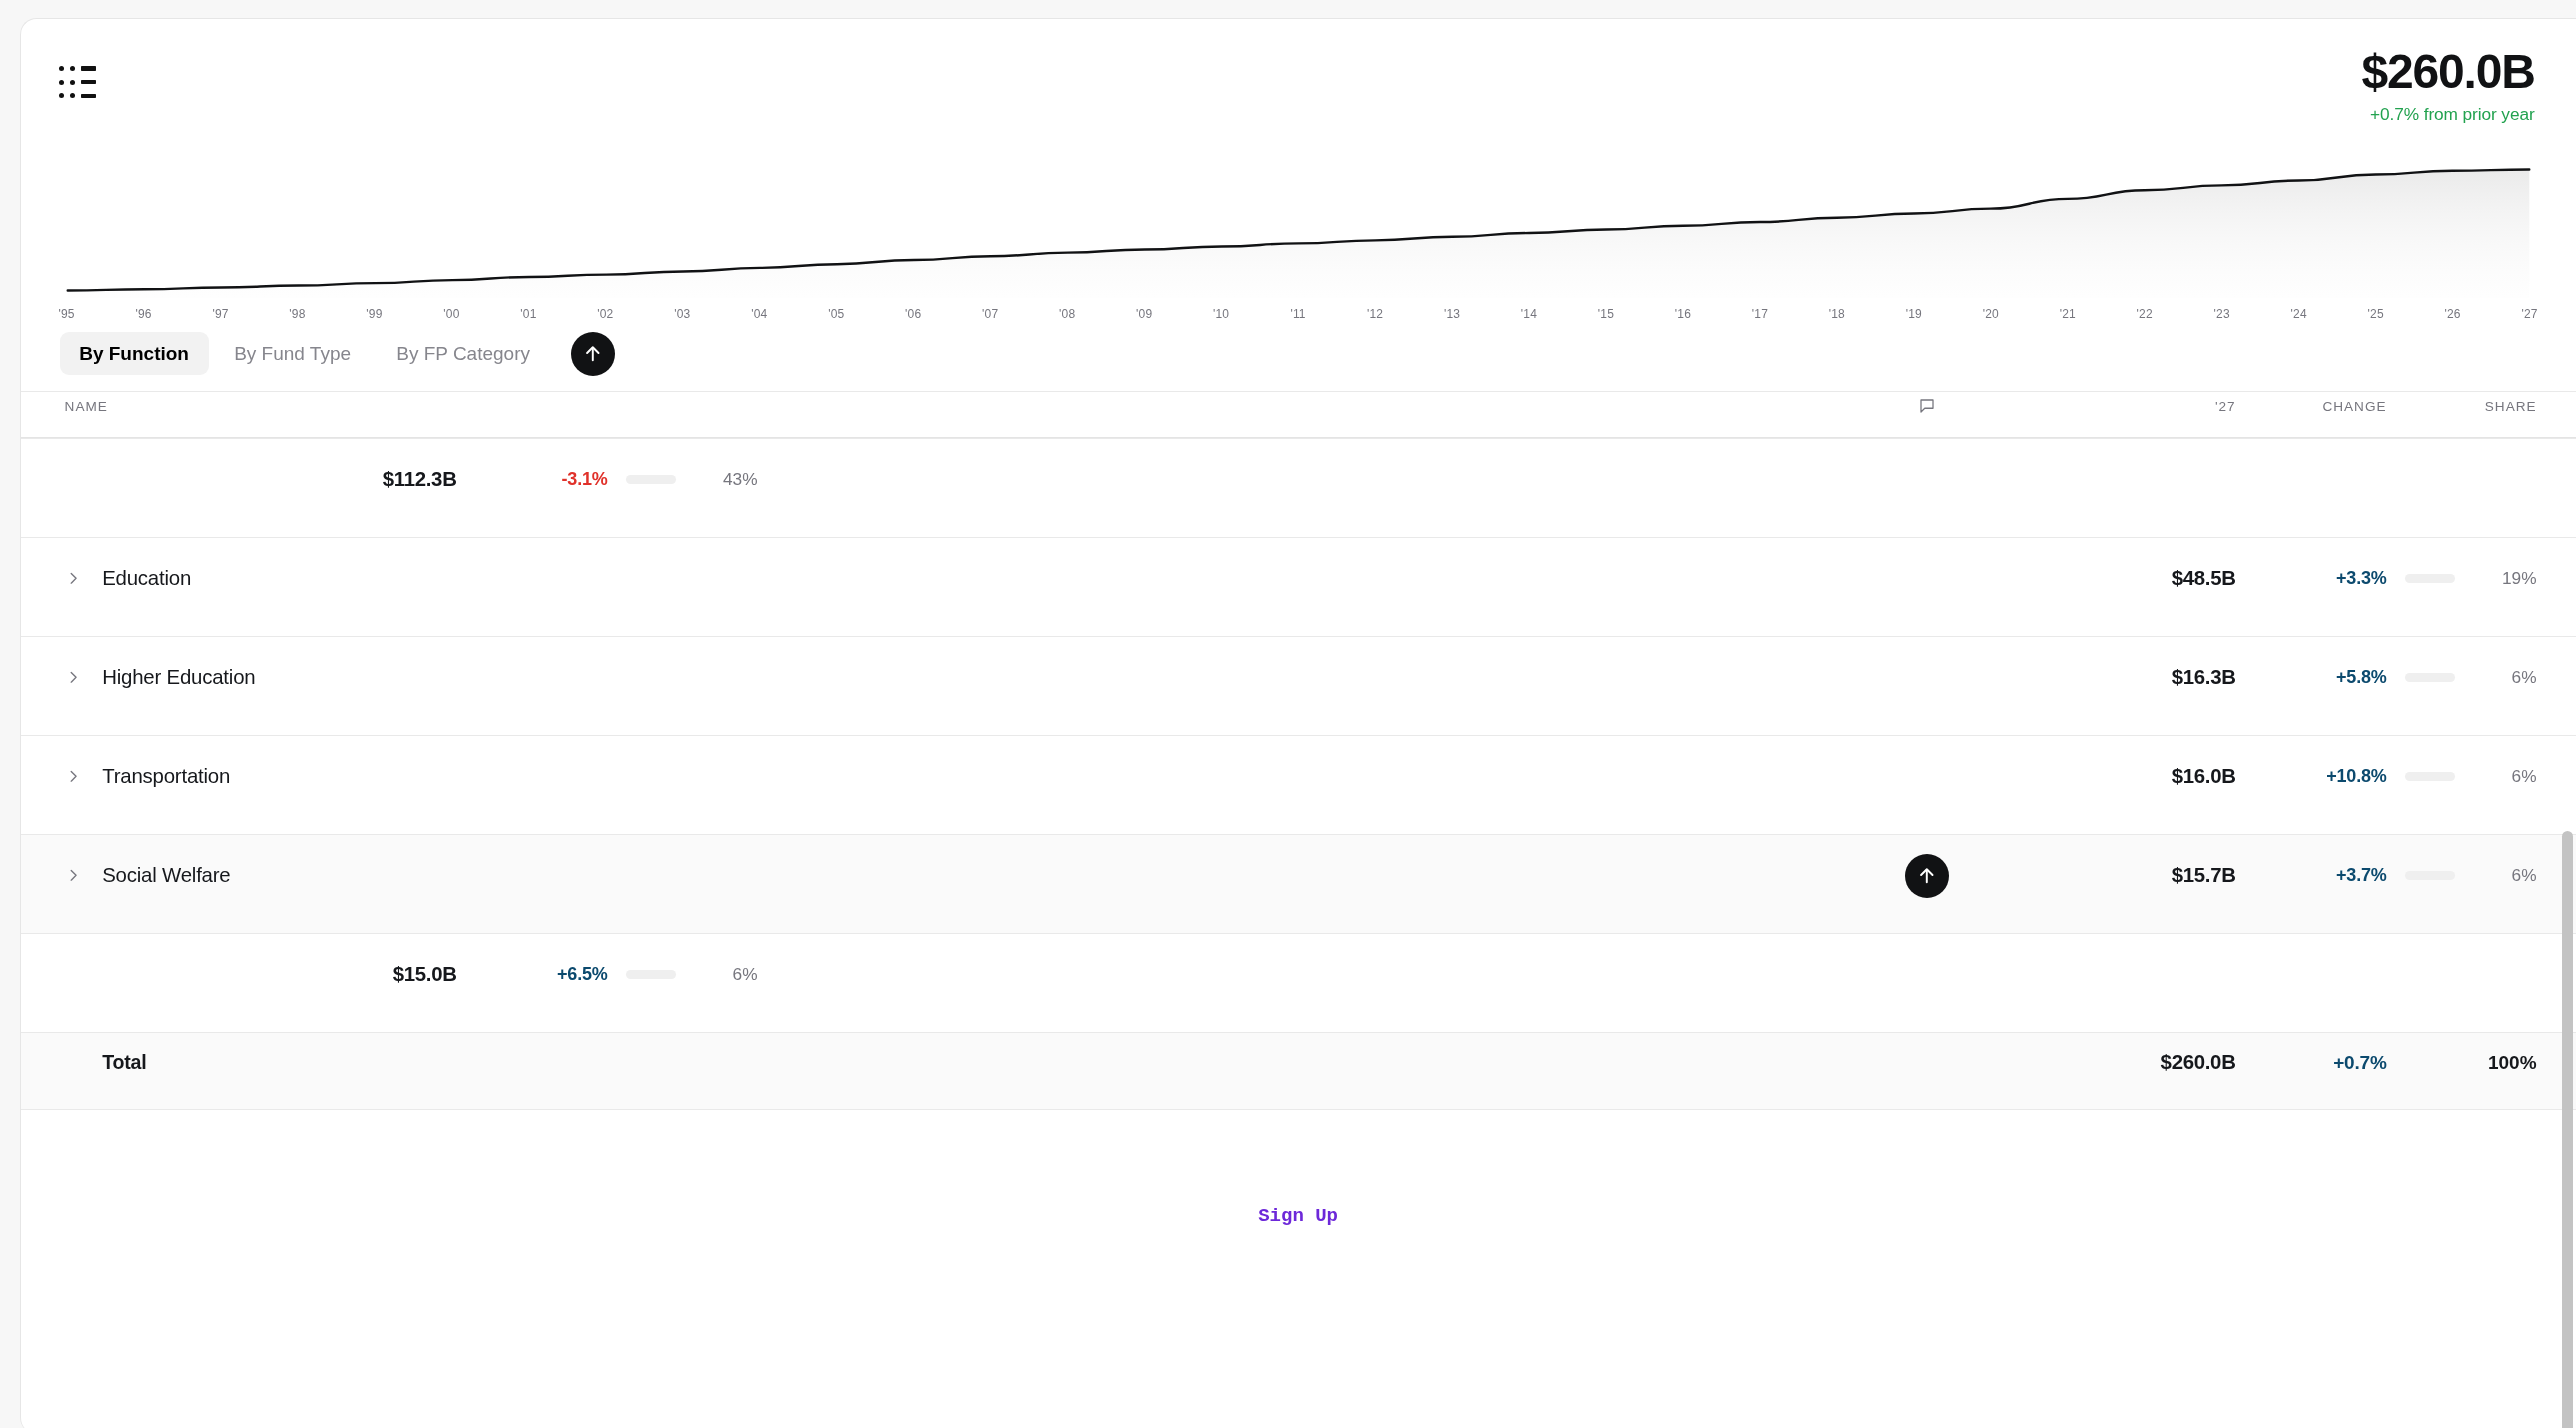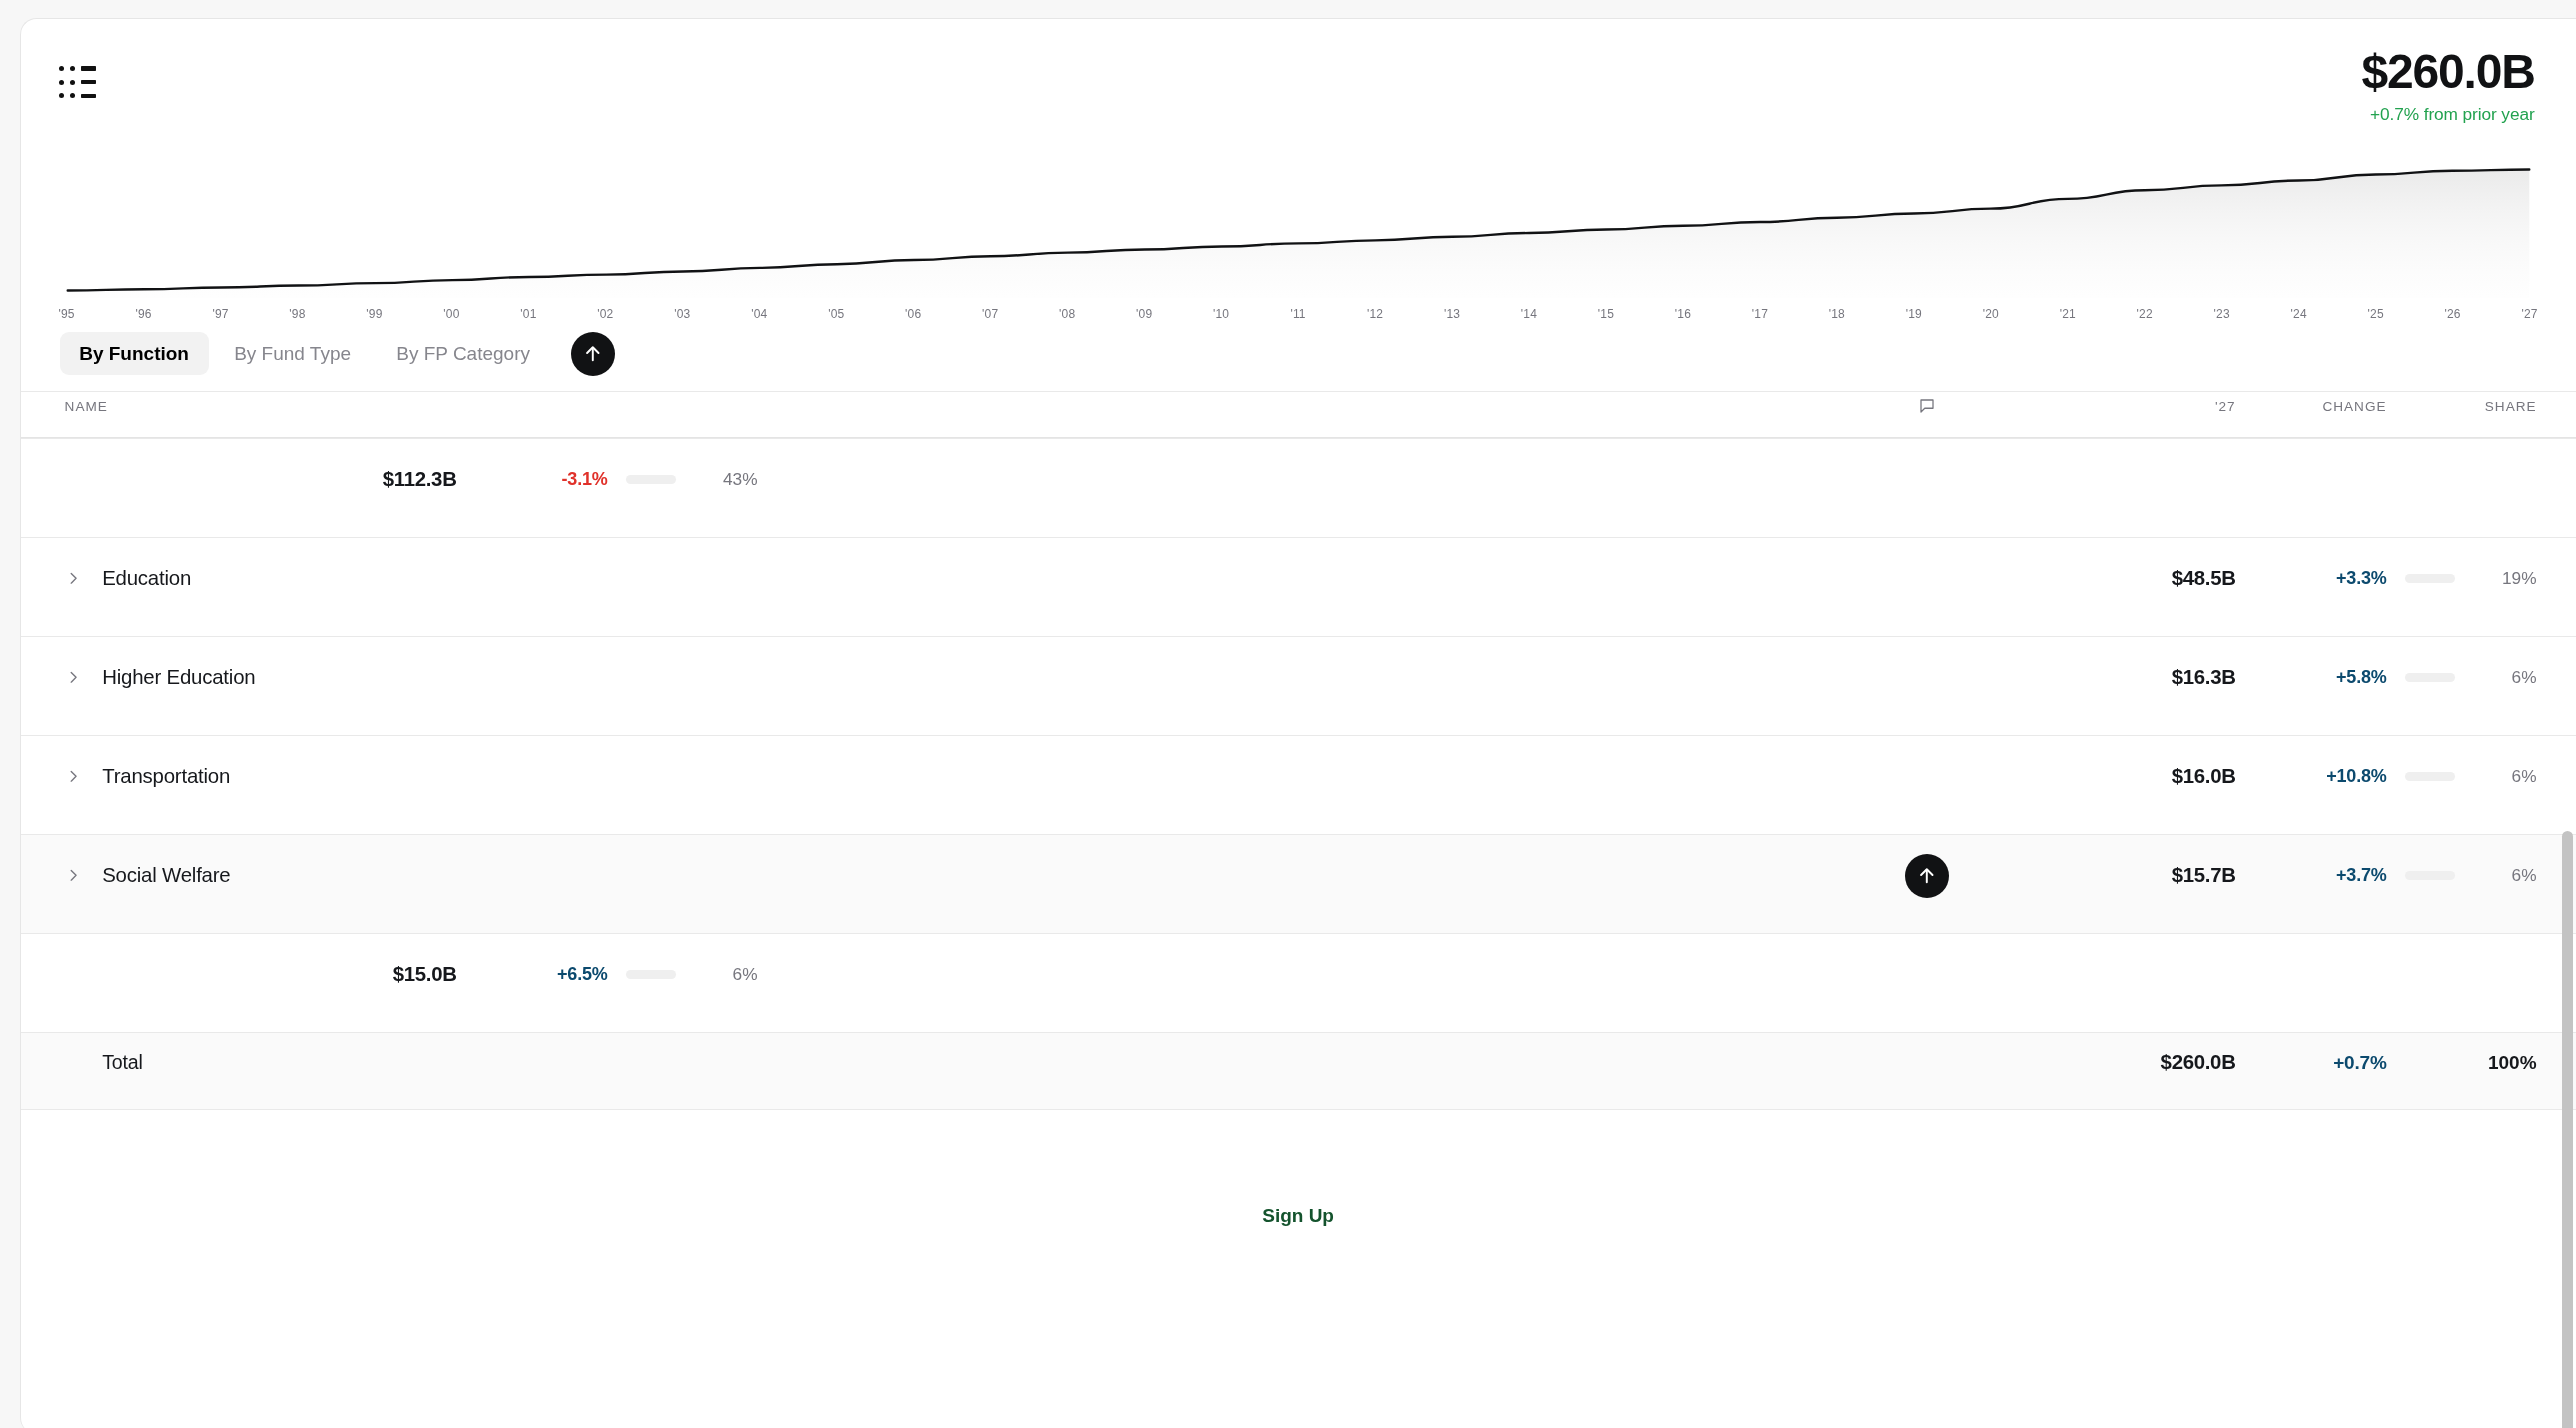--- a/index.html
+++ b/index.html
@@ -85,21 +85,21 @@
   .c-name { flex: 1 1 auto; display: flex; align-items: center; gap: 21px; min-width: 0; }
   .c-note { width: 166px; display: flex; justify-content: center; flex: none; }
   .c-val  { width: 226px; text-align: right; flex: none; }
   .c-chg  { width: 151px; text-align: right; flex: none; }
   .c-bar  { width: 72px; flex: none; display: flex; justify-content: flex-start; padding-left: 18px; }
   .c-share{ width: 78px; text-align: right; flex: none; }
 
   .chev { width: 16.6px; height: 16.6px; flex: none; }
   .chev svg { display: block; width: 16.6px; height: 16.6px; }
   .rname { font-size: 20.4px; color: #16181c; letter-spacing: -0.2px; }
-  .total-row .rname { font-weight: 400; font-size: 19.6px; }
+  .total-row .rname { font-weight: 700; font-size: 19.6px; }
   .rval { font-size: 20.4px; font-weight: 700; color: #16181c; letter-spacing: -0.3px; }
   .rchg { font-size: 18px; font-weight: 600; letter-spacing: -0.2px; }
   .rchg.up { color: #0c4a6e; }
   .rchg.down { color: #e0312a; }
   .rshare { font-size: 17.3px; color: #76767e; }
   .total-row .rshare { color: #16181c; font-weight: 700; font-size: 19px; }
   .total-row .rval { font-size: 20.4px; }
   .total-row .rchg { font-size: 19px; font-weight: 700; }
 
   .bar-track {
@@ -111,21 +111,21 @@
     width: 44px; height: 44px; border-radius: 50%; background: #111214;
     display: flex; align-items: center; justify-content: center;
   }
   .row-ptr svg { width: 19.6px; height: 19.6px; }
 
   
   .footer { text-align: center; padding-top: 69px; }
   .footer-msg { font-size: 19px; color: #76767e; letter-spacing: -0.1px; }
   .footer-link {
     display: inline-block; margin-top: 26px;
-    font-size: 19px; font-weight: 700; color: #14532d; cursor: pointer;
+    font-size: 19px; font-weight: 700; color: #6d28d9; cursor: pointer; font-family: Liberation Mono, monospace;
   }
 
   
   .scrollbar {
     position: absolute; right: 3px; top: 440px; width: 10.6px; height: 754px;
     background: transparent;
   }
   .scrollbar .thumb {
     width: 10.6px; height: 100%; border-radius: 6px; background: #c3c3c3;
   }

